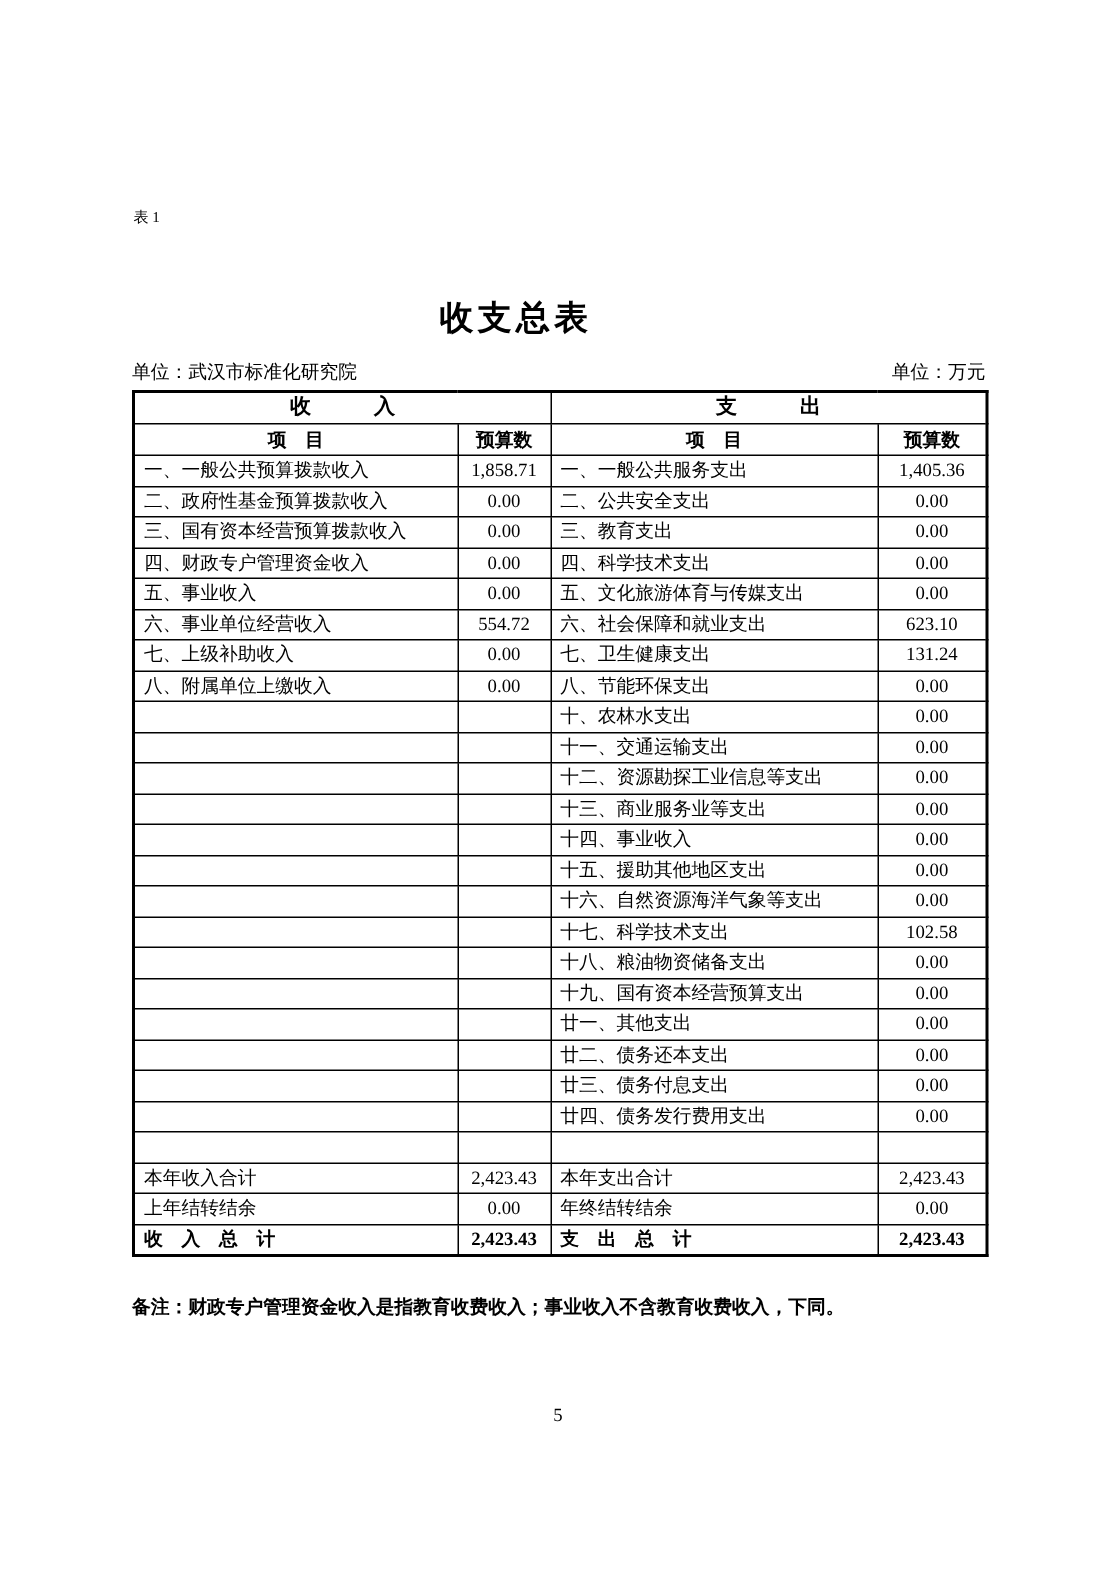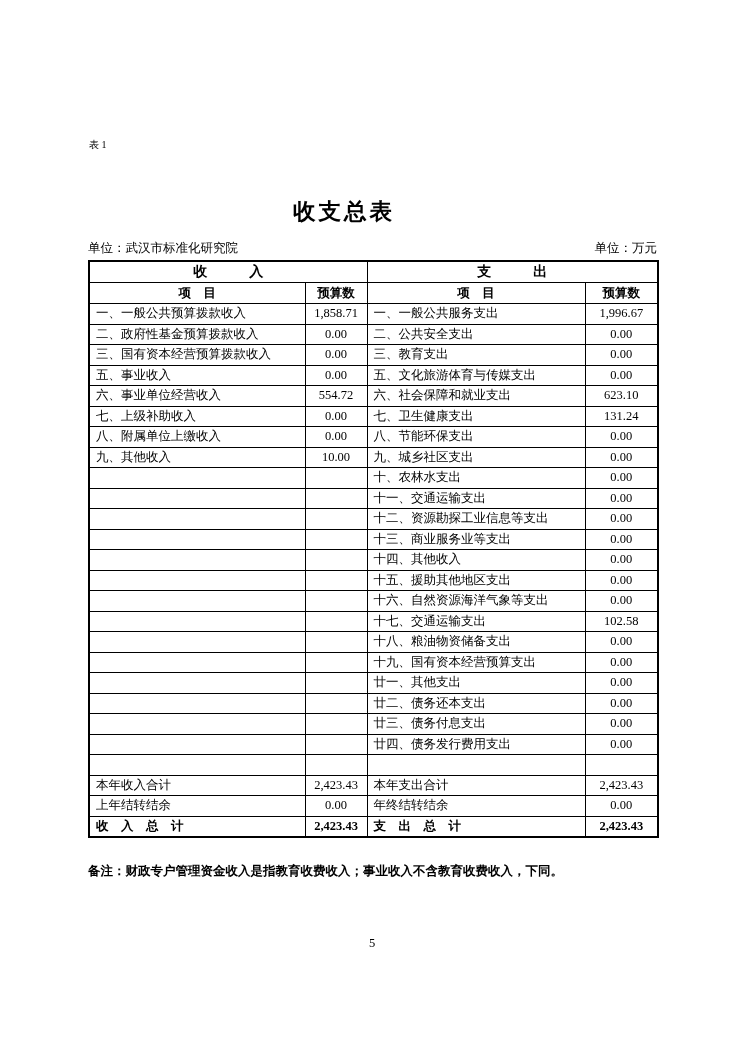--- a/index.html
+++ b/index.html
@@ -59,32 +59,38 @@
       <th>预算数</th>
       <th>项　目</th>
       <th>预算数</th>
     </tr>
   </thead>
   <tbody>
       <tr>
         <td class="cell-item">一、一般公共预算拨款收入</td>
         <td class="cell-value">1,858.71</td>
         <td class="cell-item">一、一般公共服务支出</td>
-        <td class="cell-value">1,996.67</td>
+        <td class="cell-value">1,405.36</td>
       </tr>
       <tr>
         <td class="cell-item">二、政府性基金预算拨款收入</td>
         <td class="cell-value">0.00</td>
         <td class="cell-item">二、公共安全支出</td>
         <td class="cell-value">0.00</td>
       </tr>
       <tr>
         <td class="cell-item">三、国有资本经营预算拨款收入</td>
         <td class="cell-value">0.00</td>
         <td class="cell-item">三、教育支出</td>
+        <td class="cell-value">0.00</td>
+      </tr>
+      <tr>
+        <td class="cell-item">四、财政专户管理资金收入</td>
+        <td class="cell-value">0.00</td>
+        <td class="cell-item">四、科学技术支出</td>
         <td class="cell-value">0.00</td>
       </tr>
       <tr>
         <td class="cell-item">五、事业收入</td>
         <td class="cell-value">0.00</td>
         <td class="cell-item">五、文化旅游体育与传媒支出</td>
         <td class="cell-value">0.00</td>
       </tr>
       <tr>
         <td class="cell-item">六、事业单位经营收入</td>
@@ -98,26 +104,20 @@
         <td class="cell-item">七、卫生健康支出</td>
         <td class="cell-value">131.24</td>
       </tr>
       <tr>
         <td class="cell-item">八、附属单位上缴收入</td>
         <td class="cell-value">0.00</td>
         <td class="cell-item">八、节能环保支出</td>
         <td class="cell-value">0.00</td>
       </tr>
       <tr>
-        <td class="cell-item">九、其他收入</td>
-        <td class="cell-value">10.00</td>
-        <td class="cell-item">九、城乡社区支出</td>
-        <td class="cell-value">0.00</td>
-      </tr>
-      <tr>
         <td class="cell-item"></td>
         <td class="cell-value"></td>
         <td class="cell-item">十、农林水支出</td>
         <td class="cell-value">0.00</td>
       </tr>
       <tr>
         <td class="cell-item"></td>
         <td class="cell-value"></td>
         <td class="cell-item">十一、交通运输支出</td>
         <td class="cell-value">0.00</td>
@@ -130,39 +130,39 @@
       </tr>
       <tr>
         <td class="cell-item"></td>
         <td class="cell-value"></td>
         <td class="cell-item">十三、商业服务业等支出</td>
         <td class="cell-value">0.00</td>
       </tr>
       <tr>
         <td class="cell-item"></td>
         <td class="cell-value"></td>
-        <td class="cell-item">十四、其他收入</td>
+        <td class="cell-item">十四、事业收入</td>
         <td class="cell-value">0.00</td>
       </tr>
       <tr>
         <td class="cell-item"></td>
         <td class="cell-value"></td>
         <td class="cell-item">十五、援助其他地区支出</td>
         <td class="cell-value">0.00</td>
       </tr>
       <tr>
         <td class="cell-item"></td>
         <td class="cell-value"></td>
         <td class="cell-item">十六、自然资源海洋气象等支出</td>
         <td class="cell-value">0.00</td>
       </tr>
       <tr>
         <td class="cell-item"></td>
         <td class="cell-value"></td>
-        <td class="cell-item">十七、交通运输支出</td>
+        <td class="cell-item">十七、科学技术支出</td>
         <td class="cell-value">102.58</td>
       </tr>
       <tr>
         <td class="cell-item"></td>
         <td class="cell-value"></td>
         <td class="cell-item">十八、粮油物资储备支出</td>
         <td class="cell-value">0.00</td>
       </tr>
       <tr>
         <td class="cell-item"></td>

